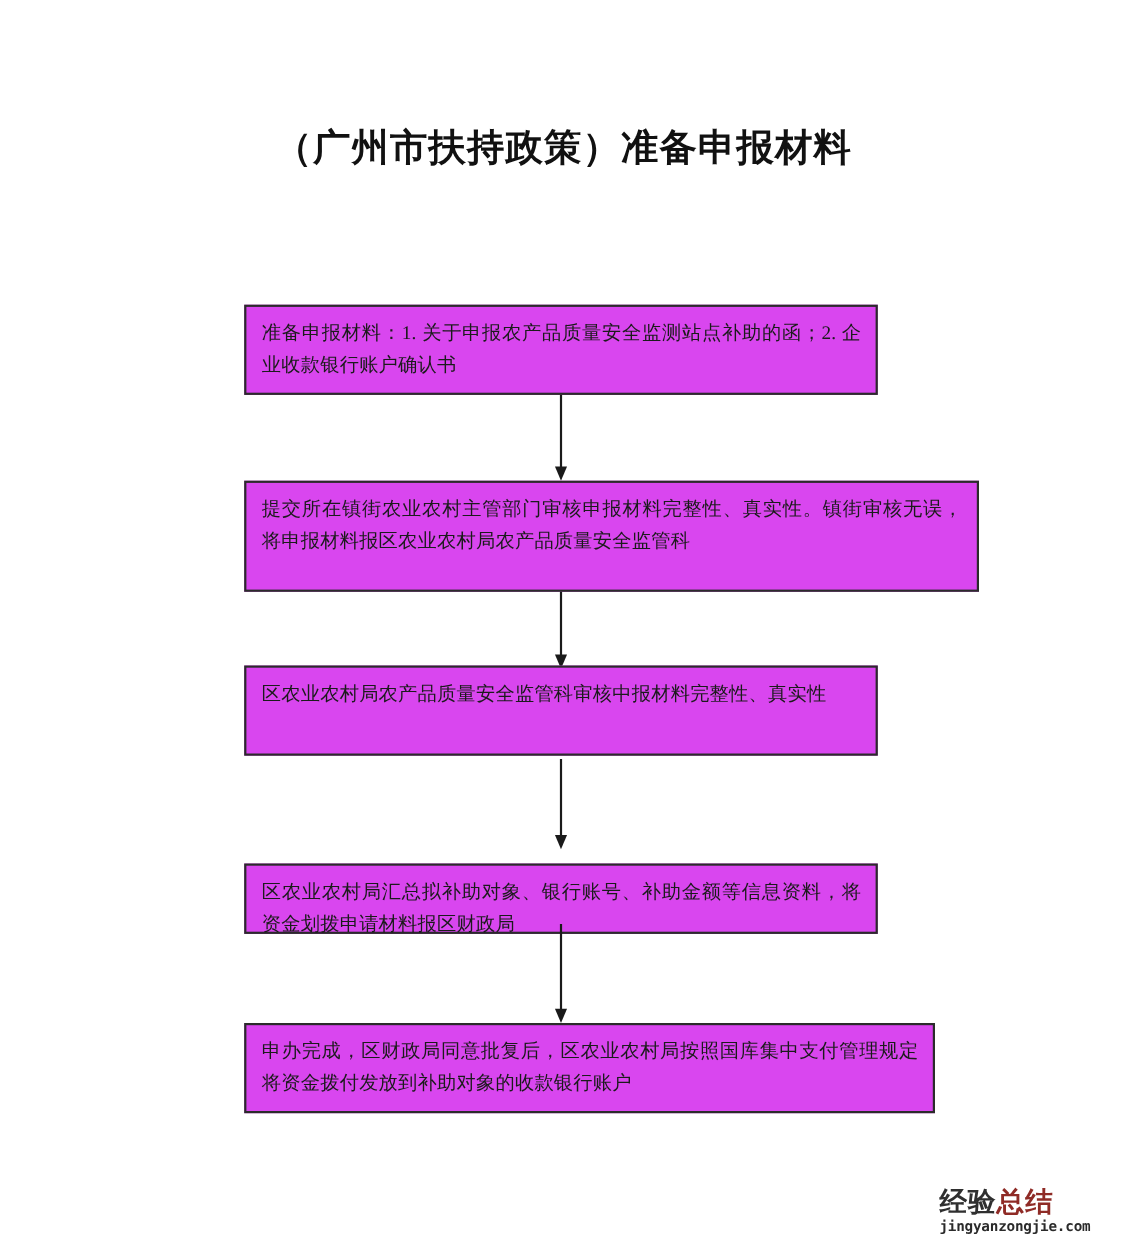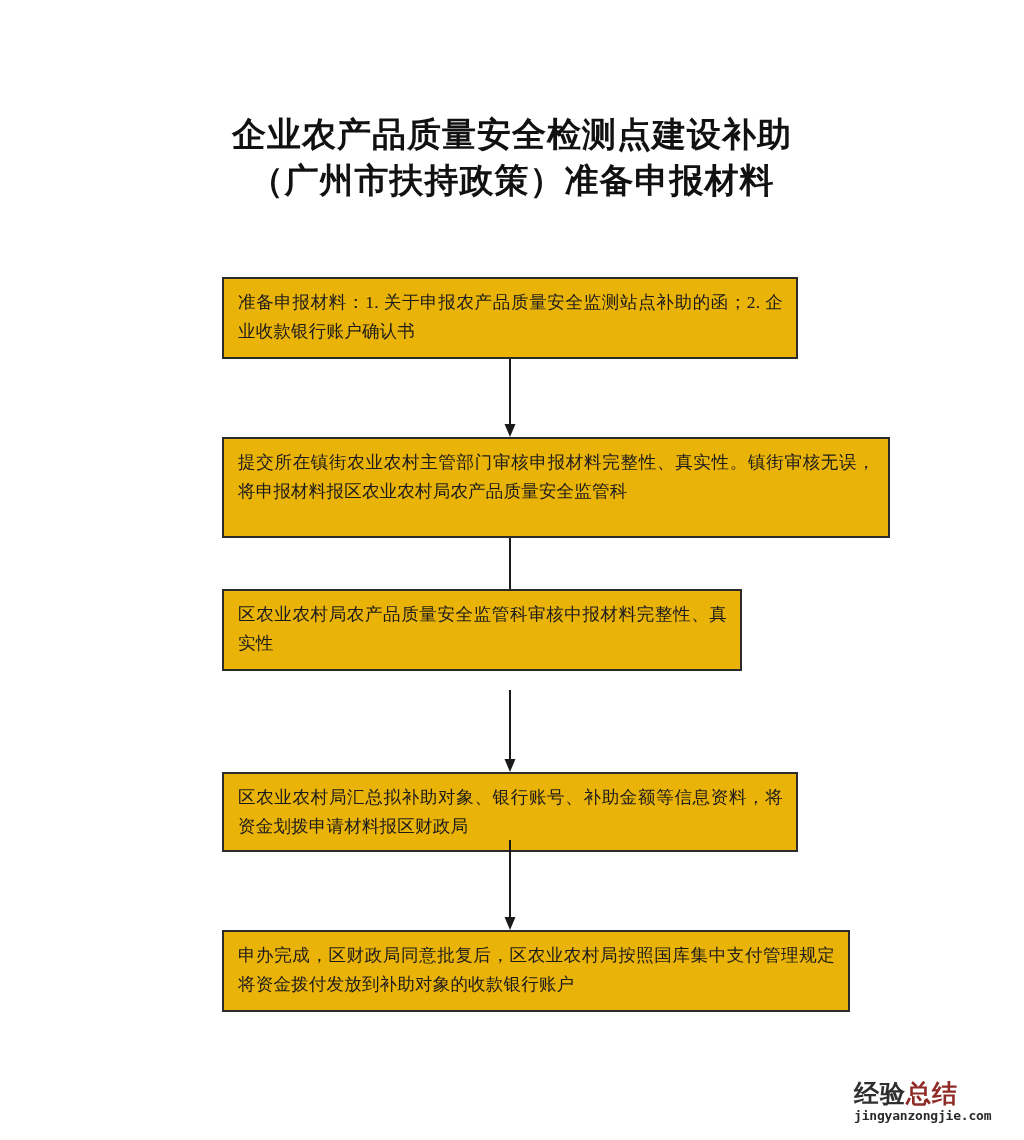--- a/index.html
+++ b/index.html
@@ -46,21 +46,21 @@
     left: 222px;
     top: 277px;
     width: 576px;
   }
 
   .node {
     position: absolute;
     left: 0;
     box-sizing: border-box;
     border: 2px solid #2b2b2b;
-    background: #eab308;
+    background: #d946ef;
     padding: 9px 13px 9px 14px;
   }
   .node-text {
     font-family: "Liberation Serif", "DejaVu Serif", serif;
     font-size: 17.5px;
     line-height: 29px;
     color: #1b1b1b;
     text-align: justify;
     text-justify: inter-ideograph;
     letter-spacing: 0.2px;
@@ -105,21 +105,20 @@
     margin-top: 1px;
     white-space: nowrap;
   }
 </style>
 </head>
 <body>
 
 <div class="page">
 
   <div class="title-block">
-    <div class="title-line">企业农产品质量安全检测点建设补助</div>
     <div class="title-line">（广州市扶持政策）准备申报材料</div>
   </div>
 
   <div class="flow">
 
     <div class="node" style="top:0px; width:576px; height:82px;">
       <div class="node-text">准备申报材料：1. 关于申报农产品质量安全监测站点补助的函；2. 企业收款银行账户确认书</div>
     </div>
 
     <div class="connector" style="top:82px; height:78px;">
@@ -133,32 +132,32 @@
       <div class="node-text">提交所在镇街农业农村主管部门审核申报材料完整性、真实性。镇街审核无误，将申报材料报区农业农村局农产品质量安全监管科</div>
     </div>
 
     <div class="connector" style="top:261px; height:70px;">
       <svg width="24" height="70" viewBox="0 0 24 70">
         <line x1="12" y1="0" x2="12" y2="60" stroke="#1a1a1a" stroke-width="2"></line>
         <polygon points="12,70 6.5,57 17.5,57" fill="#1a1a1a"></polygon>
       </svg>
     </div>
 
-    <div class="node" style="top:312px; width:520px; height:82px;">
+    <div class="node" style="top:328px; width:576px; height:82px;">
       <div class="node-text">区农业农村局农产品质量安全监管科审核中报材料完整性、真实性</div>
     </div>
 
     <div class="connector" style="top:413px; height:82px;">
       <svg width="24" height="82" viewBox="0 0 24 82">
         <line x1="12" y1="0" x2="12" y2="72" stroke="#1a1a1a" stroke-width="2"></line>
         <polygon points="12,82 6.5,69 17.5,69" fill="#1a1a1a"></polygon>
       </svg>
     </div>
 
-    <div class="node" style="top:495px; width:576px; height:80px;">
+    <div class="node" style="top:508px; width:576px; height:64px;">
       <div class="node-text">区农业农村局汇总拟补助对象、银行账号、补助金额等信息资料，将资金划拨申请材料报区财政局</div>
     </div>
 
     <div class="connector" style="top:563px; height:90px;">
       <svg width="24" height="90" viewBox="0 0 24 90">
         <line x1="12" y1="0" x2="12" y2="80" stroke="#1a1a1a" stroke-width="2"></line>
         <polygon points="12,90 6.5,77 17.5,77" fill="#1a1a1a"></polygon>
       </svg>
     </div>
 

